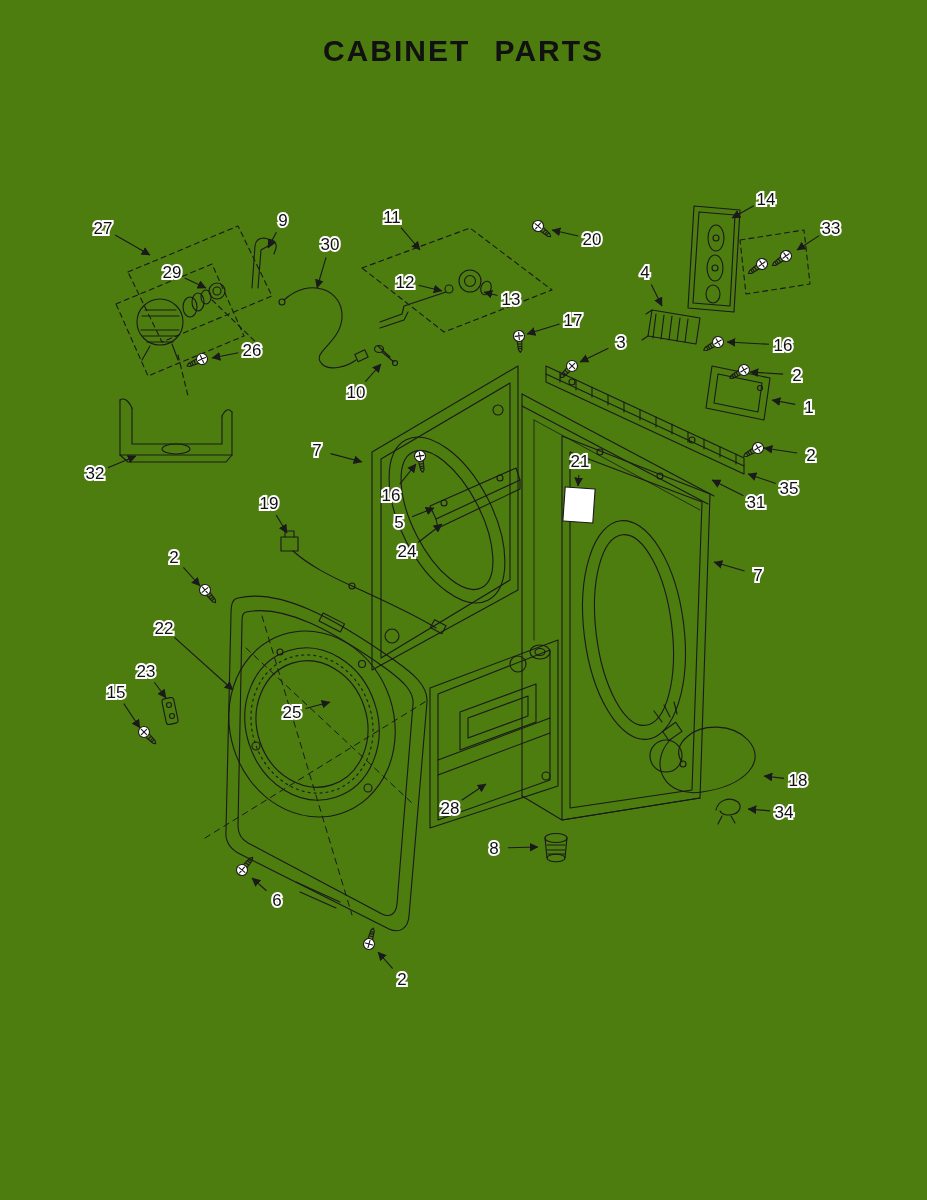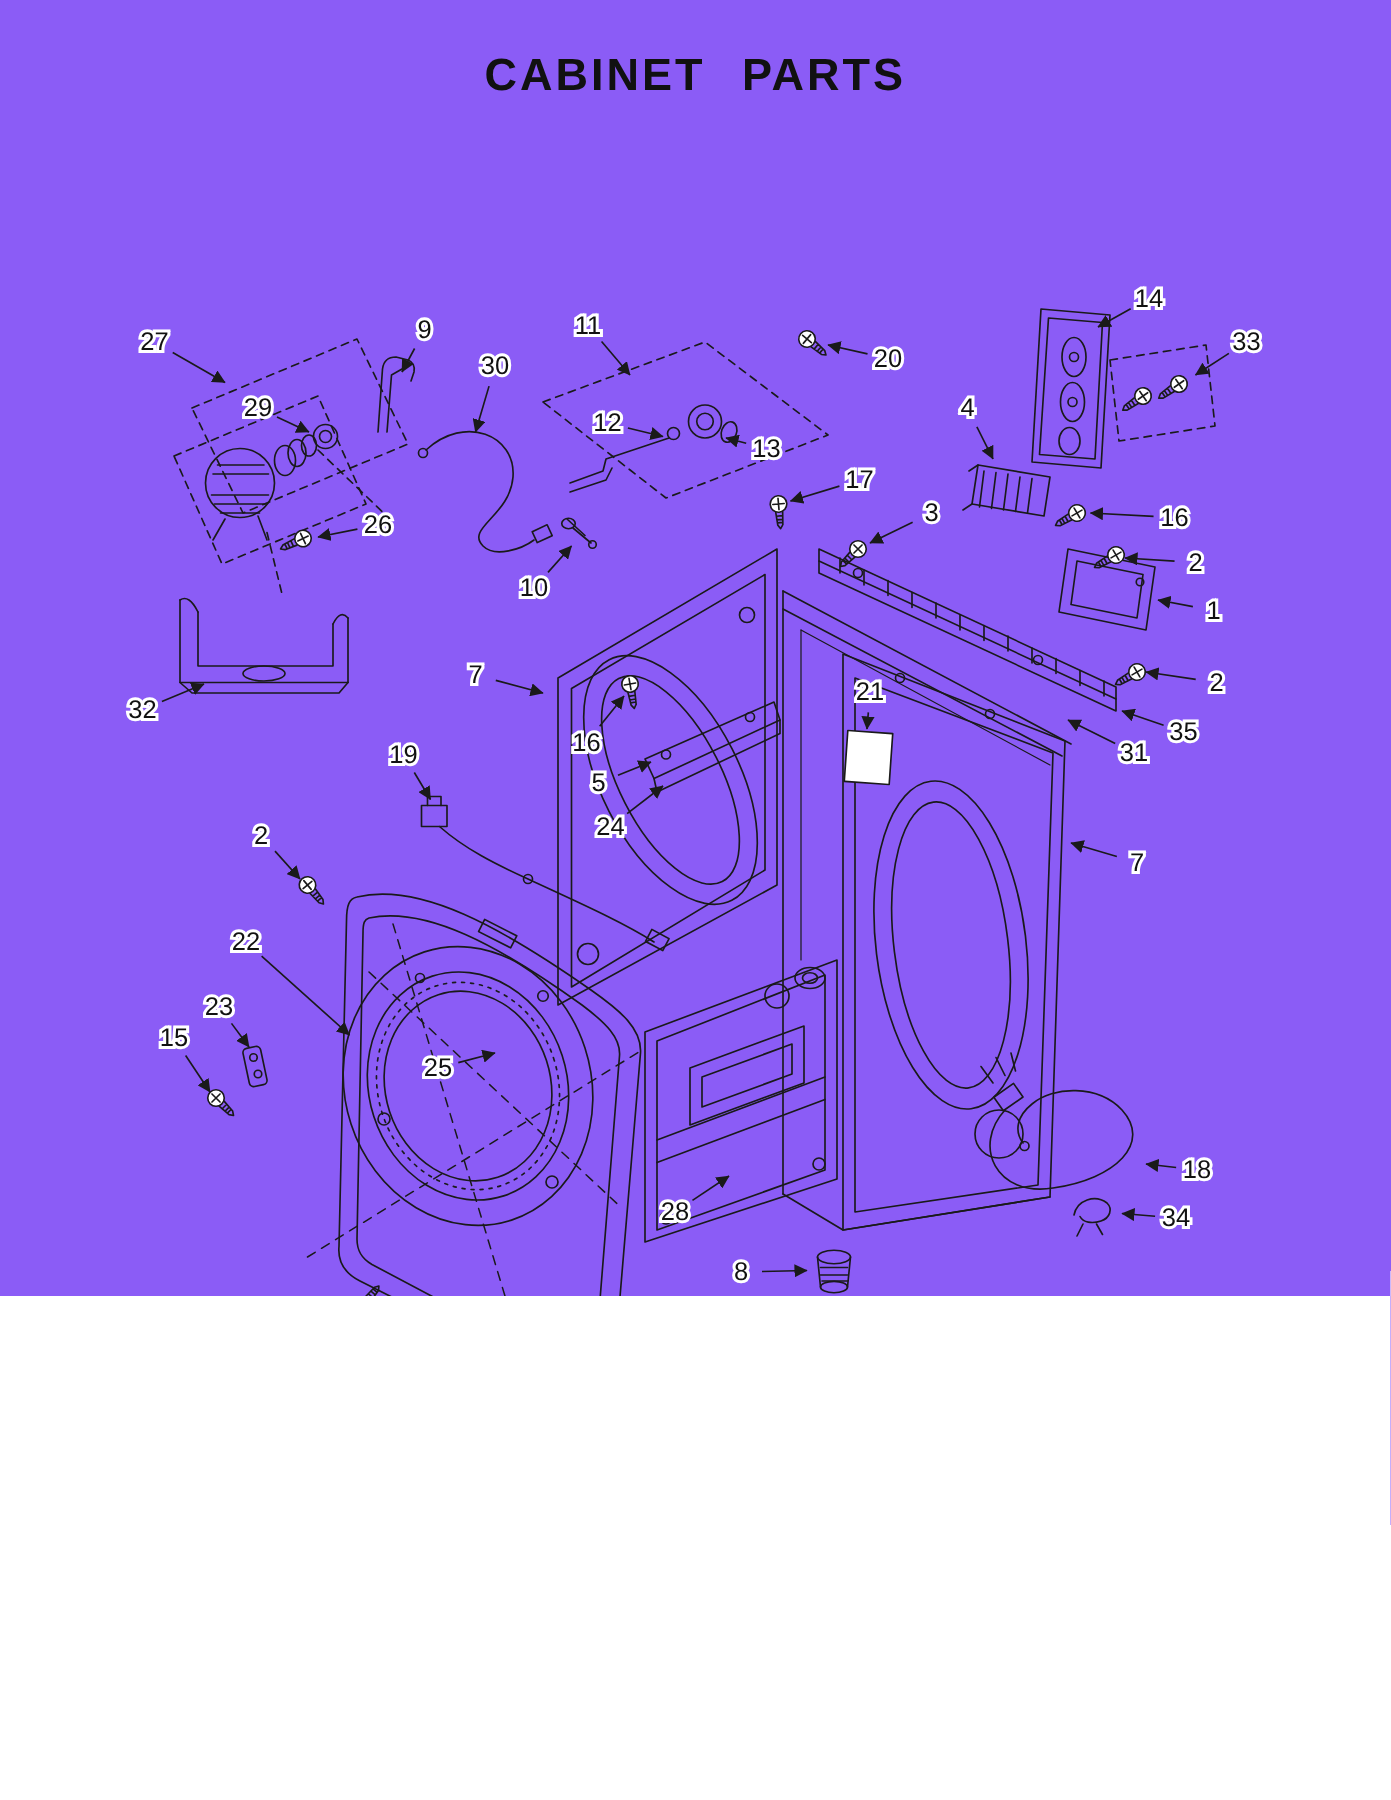--- a/index.html
+++ b/index.html
@@ -1,19 +1,19 @@
 <!DOCTYPE html>
 <html><head>
 <meta charset="utf-8">
 <style>
   html,body{margin:0;padding:0;background:#fff;}
   .page{
     position:relative;
-    width:927px;height:864px;
-    background:#8b5cf6;
+    width:927px;height:1200px;
+    background:#4d7c0f;
     font-family:"Liberation Sans", sans-serif;
     overflow:hidden;
   }
   .page-title{
     margin:0;
     padding-top:34px;
     text-align:center;
     font-size:30px;
     font-weight:bold;
     letter-spacing:2px;

